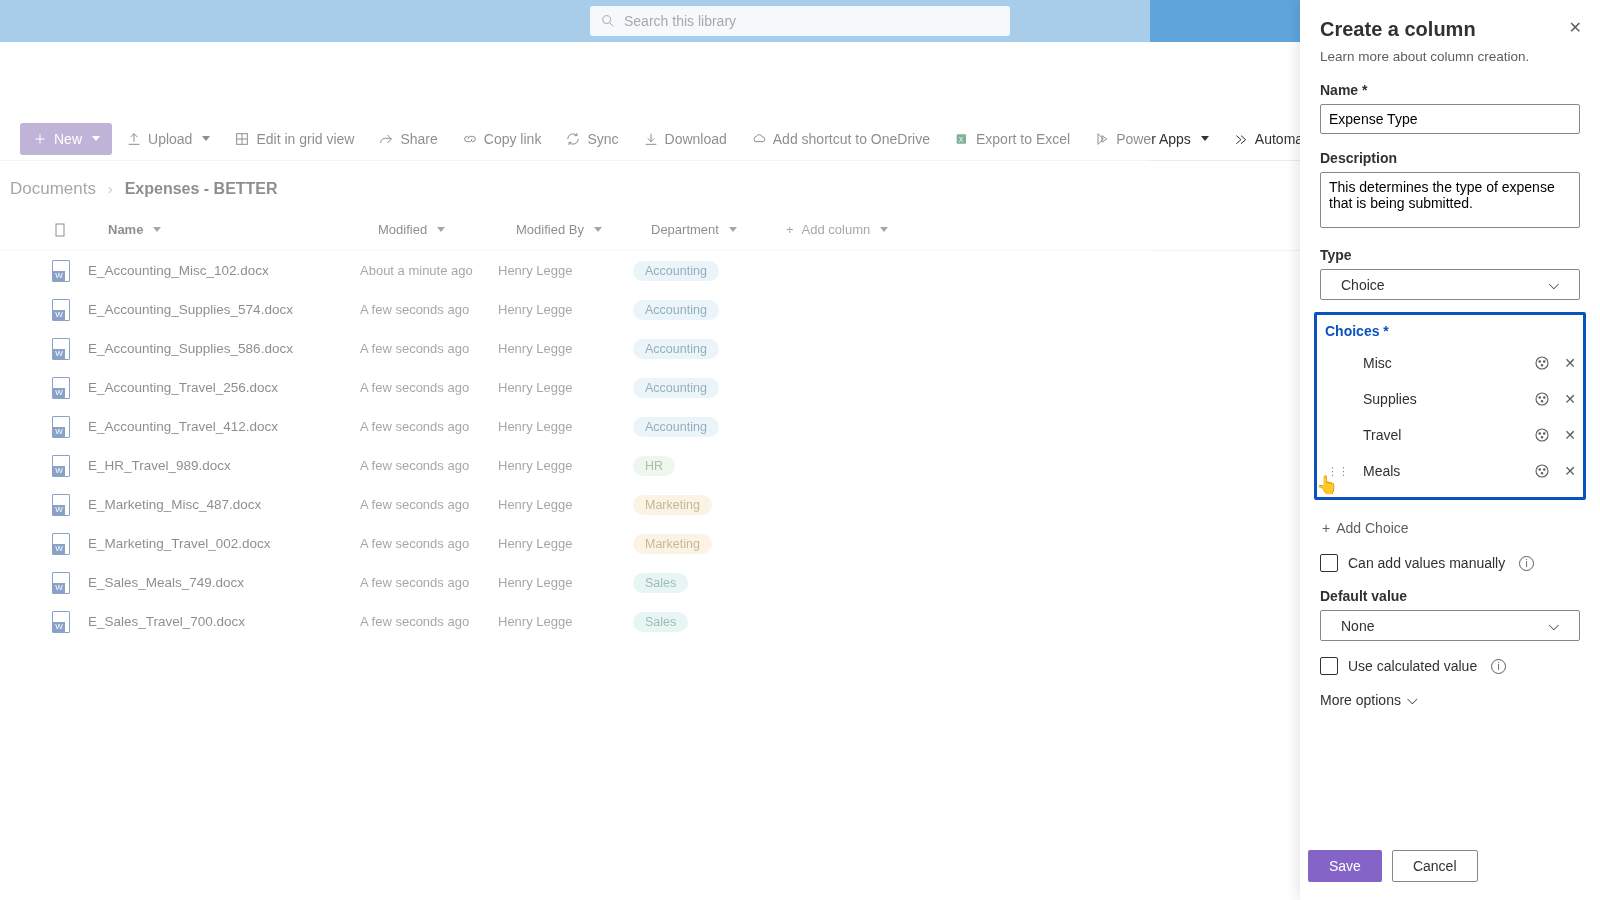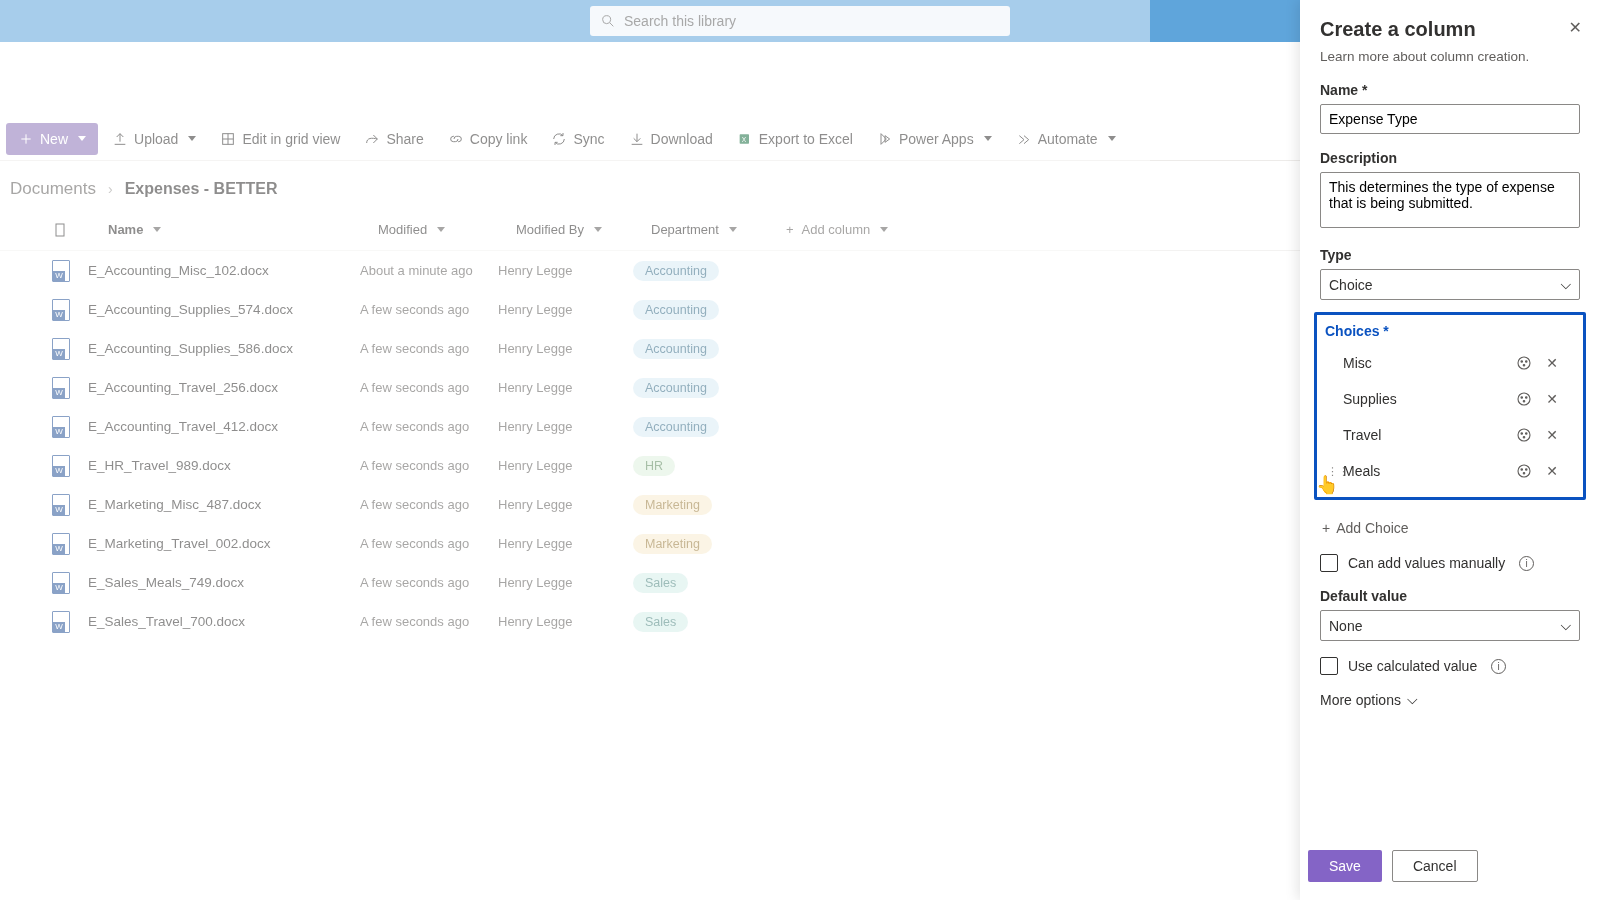--- a/index.html
+++ b/index.html
@@ -9,21 +9,21 @@
 .dim { position: absolute; inset: 0; background: rgba(255,255,255,0.45); pointer-events:none; z-index: 5; width: 1150px;}
 
 
 .topbar { height: 42px; background: #5fa5db; display:flex; align-items:center; justify-content:center; }
 .search { width: 420px; height: 30px; background: #eef4f9; border-radius: 3px; display:flex; align-items:center; padding: 0 10px; color:#616161; font-size:14px; gap:8px;}
 .search svg { width:16px; height:16px; stroke:#616161; fill:none; stroke-width:1.5;}
 
 .subbar { height: 75px; background: #fff; }
 
 
-.toolbar { height: 44px; display:flex; align-items:center; padding:0 6px; gap:4px; border-bottom:1px solid #edebe9; font-size:14px; color:#323130;}
+.toolbar { height: 44px; display:flex; align-items:center; padding:0 20px; gap:4px; border-bottom:1px solid #edebe9; font-size:14px; color:#323130;}
 .tbtn { display:flex; align-items:center; gap:6px; padding:0 10px; height:32px; cursor:pointer; border-radius:2px;}
 .newbtn { background:#8d76b8; color:#fff; border-radius:3px; padding:0 12px; font-weight:400;}
 .newbtn svg, .tbtn svg { width:16px; height:16px; }
 .chev::after { content:""; display:inline-block; width:0;height:0;border-left:4px solid transparent;border-right:4px solid transparent;border-top:5px solid currentColor; margin-left:4px;}
 
 
 .bread { padding: 18px 10px 10px; display:flex; align-items:center; gap:12px; font-size:17px; color:#605e5c;}
 .bread .sep { color:#a19f9d; font-size:14px;}
 .bread .cur { color:#323130; font-weight:600; font-size:16px;}
 
@@ -51,25 +51,25 @@
 .p-sales { background:#d6eeea; color:#4d8680;}
 
 
 .panel { position:absolute; top:0; right:0; width:300px; height:900px; background:#fff; box-shadow:-3px 0 12px rgba(0,0,0,0.1); z-index:10; padding:18px 20px; font-size:14px; overflow:hidden;}
 .panel h1 { font-size:20px; font-weight:600; margin-bottom:8px;}
 .close-x { position:absolute; top:18px; right:18px; cursor:pointer; color:#605e5c; font-size:16px;}
 .panel .sub { color:#605e5c; font-size:13.5px; margin-bottom:18px;}
 .flabel { font-weight:600; font-size:14px; margin-bottom:6px; display:block;}
 .tinput { width:100%; border:1px solid #8a8886; border-radius:2px; padding:6px 8px; font-size:14px; margin-bottom:16px;}
 .tarea { width:100%; border:1px solid #8a8886; border-radius:2px; padding:6px 8px; font-size:14px; margin-bottom:16px; height:56px; resize:none;}
-.dd { width:100%; border:1px solid #8a8886; border-radius:2px; padding:6px 8px; font-size:14px; margin-bottom:16px; display:flex; justify-content:space-between; align-items:center; cursor:pointer;}
-.choices-box { border:3px solid #0a52c0; border-radius:2px; padding:8px 22px 8px 6px; margin:-4px -6px 14px -6px;}
+.dd { width:100%; border:1px solid #8a8886; border-radius:2px; padding:6px 20px; font-size:14px; margin-bottom:16px; display:flex; justify-content:space-between; align-items:center; cursor:pointer;}
+.choices-box { border:3px solid #0a52c0; border-radius:2px; padding:8px 4px 8px 6px; margin:-4px -6px 14px -6px;}
 .choices-box .flabel { color:#0a52c0; margin-left:2px;}
 .choice-row { display:flex; align-items:center; height:36px; padding-left:20px; font-size:14px;}
-.choice-row .ctxt { flex:1;}
+.choice-row .ctxt { flex:1;margin-left:20px;}
 .choice-row .cicon { width:18px; height:18px; margin-left:10px; cursor:pointer; color:#605e5c; border-radius:50%;}
 .choice-row .grip { width:10px; margin-left:-16px; margin-right:6px; color:#8a8886; font-size:11px; visibility:hidden;}
 .choice-row.showgrip .grip { visibility:visible;}
 .addc { color:#605e5c; font-size:14px; padding:6px 2px; cursor:pointer; display:flex; gap:6px; align-items:center; margin-bottom:12px;}
 .chk { display:flex; align-items:center; gap:10px; margin-bottom:16px; font-size:14px;}
 .chk .box { width:18px; height:18px; border:1px solid #323130; border-radius:2px;}
 .info-i { width:15px; height:15px; border:1px solid #605e5c; border-radius:50%; display:inline-flex; align-items:center; justify-content:center; font-size:10px; color:#605e5c; margin-left:4px;}
 .moreopt { display:flex; align-items:flex-end; gap:6px; cursor:pointer; color:#323130;}
 .footer { position:absolute; bottom:18px; left:8px; right:20px; display:flex; gap:10px;}
 .btn { padding:7px 20px; border-radius:2px; font-size:14px; cursor:pointer; border:1px solid transparent;}
@@ -141,20 +141,26 @@
       </svg>
     <span>Sync</span>
   </div>
   <div class="tbtn">
     <svg class="ic" viewBox="0 0 24 24">
         <line x1="12" y1="4" x2="12" y2="16"></line>
         <polyline points="7 11 12 16 17 11"></polyline>
         <line x1="4" y1="20" x2="20" y2="20"></line>
       </svg>
     <span>Download</span>
+  </div>
+  <div class="tbtn">
+    <svg class="ic" viewBox="0 0 24 24">
+        <path d="M6 15a4 4 0 0 1 2-7 5 5 0 0 1 9 1 3.5 3.5 0 0 1 1 6.9H6z"></path>
+      </svg>
+    <span>Add shortcut to OneDrive</span>
   </div>
   <div class="tbtn">
     <svg viewBox="0 0 24 24" style="fill:#1e7145">
         <rect x="4" y="5" width="14" height="14" rx="1"></rect>
         <text x="7" y="16" font-size="10" fill="#fff">X</text>
       </svg>
     <span>Export to Excel</span>
   </div>
   <div class="tbtn chev">
     <svg class="ic" viewBox="0 0 24 24">

